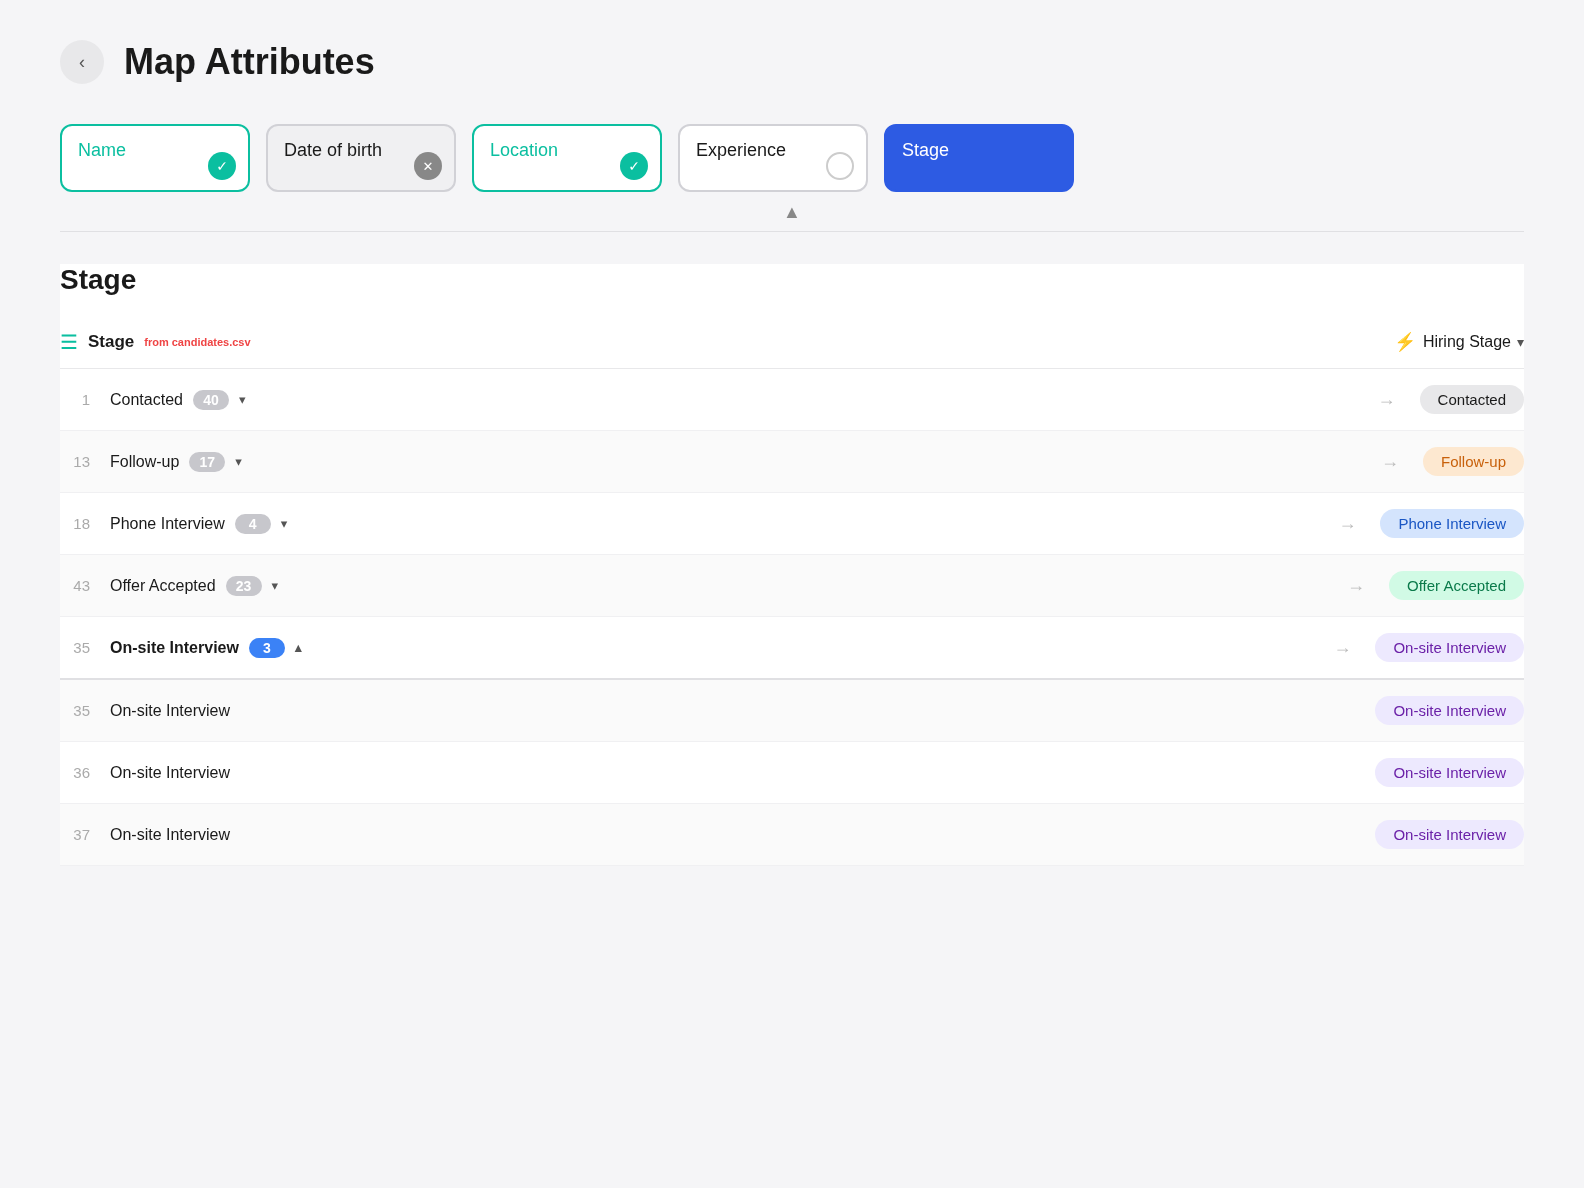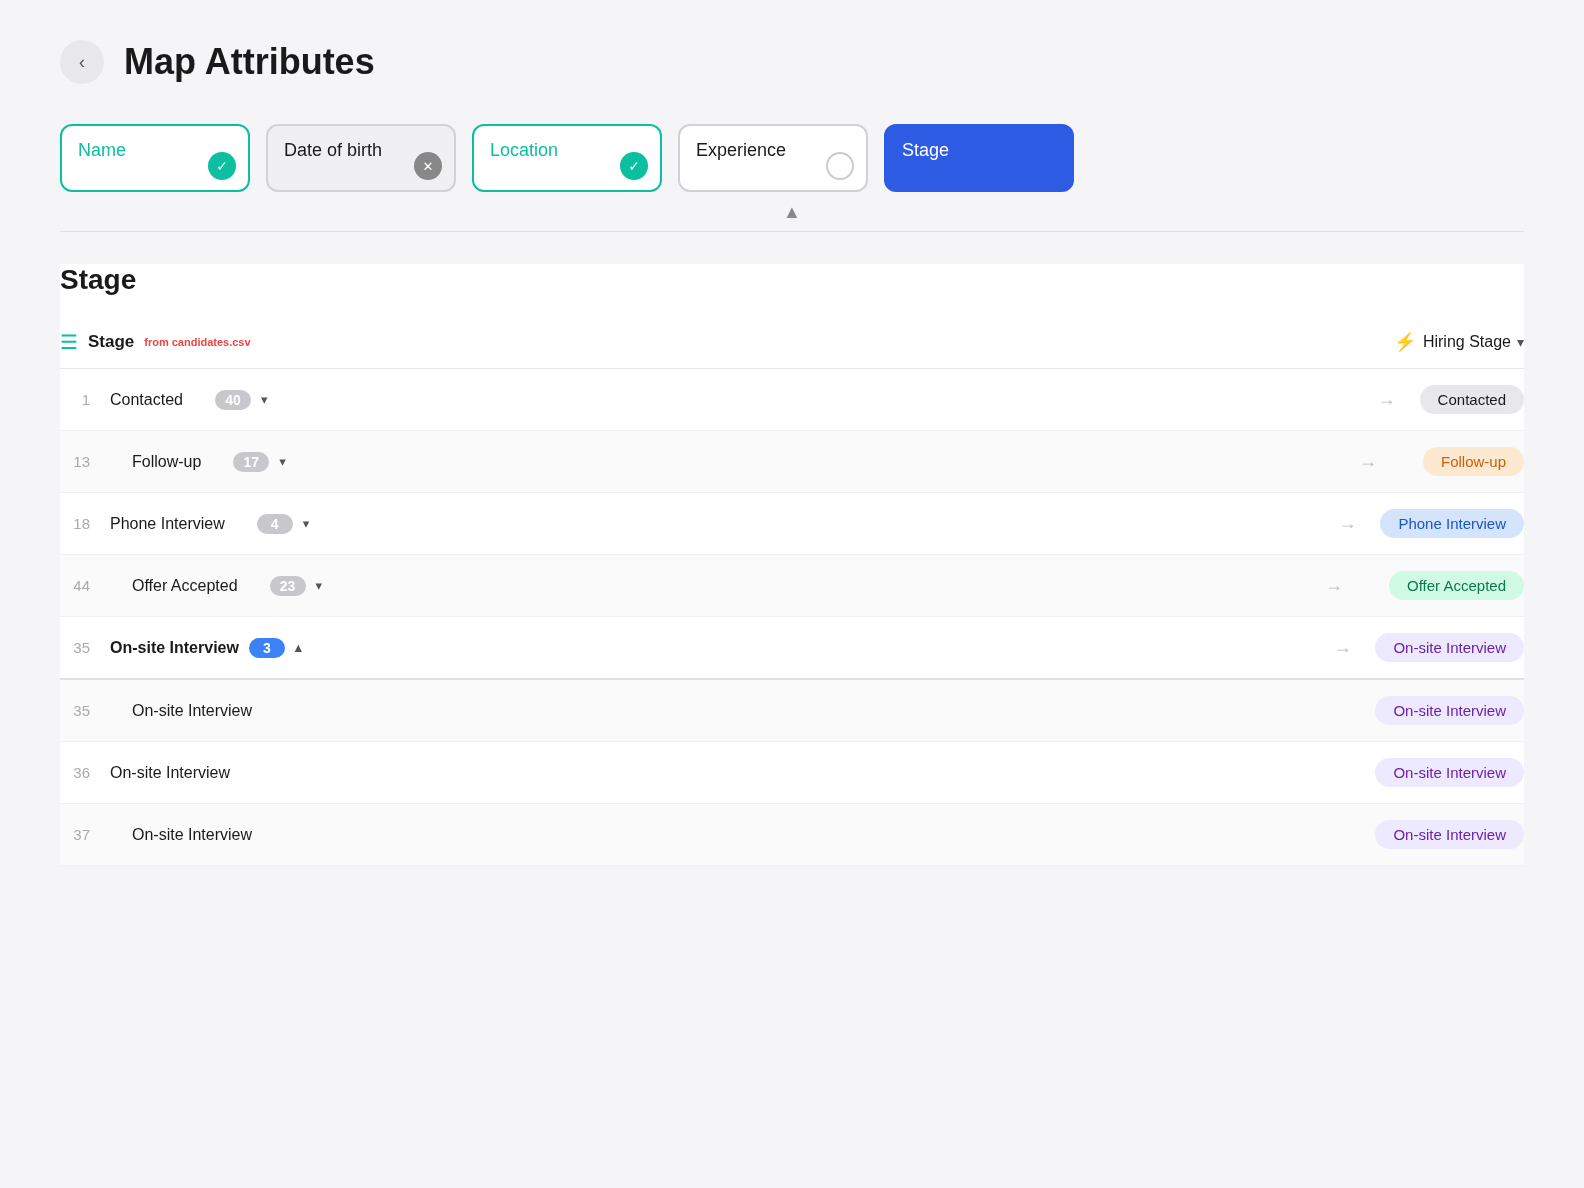--- a/index.html
+++ b/index.html
@@ -184,21 +184,20 @@
       width: 100%;
     }
     .mapping-row {
       display: flex;
       align-items: center;
       padding: 16px 0;
       border-bottom: 1px solid #f0f0f2;
     }
     .mapping-row.highlighted {
       background: #fafafa;
-      gap: 22px;
     }
     .row-num {
       width: 50px;
       font-size: 15px;
       color: #aaa;
       text-align: right;
       padding-right: 20px;
       flex-shrink: 0;
     }
     .row-name {
@@ -216,21 +215,21 @@
     .count-badge {
       display: inline-flex;
       align-items: center;
       justify-content: center;
       padding: 2px 10px;
       border-radius: 20px;
       font-size: 14px;
       font-weight: 600;
       min-width: 36px;
     }
-    .badge-gray { background: #c7c7cc; color: #fff; margin-left: 22px; }
+    .badge-gray { background: #c7c7cc; color: #fff; }
     .badge-blue { background: #3b82f6; color: #fff; }
     .caret-icon {
       font-size: 13px;
       color: #555;
       cursor: pointer;
     }
     .caret-up {
       color: #555;
     }
     .arrow-icon {
@@ -339,21 +338,21 @@
         <div class="row-name">
           <span>Phone Interview</span>
           <span class="count-badge badge-gray">4</span>
           <span class="caret-icon">▾</span>
         </div>
         <span class="arrow-icon">→</span>
         <span class="stage-tag tag-blue">Phone Interview</span>
       </div>
 
       <div class="mapping-row highlighted">
-        <span class="row-num">44</span>
+        <span class="row-num">43</span>
         <div class="row-name">
           <span>Offer Accepted</span>
           <span class="count-badge badge-gray">23</span>
           <span class="caret-icon">▾</span>
         </div>
         <span class="arrow-icon">→</span>
         <span class="stage-tag tag-green">Offer Accepted</span>
       </div>
 
       <div class="mapping-row" style="border-bottom: 2px solid #e0e0e3;">

